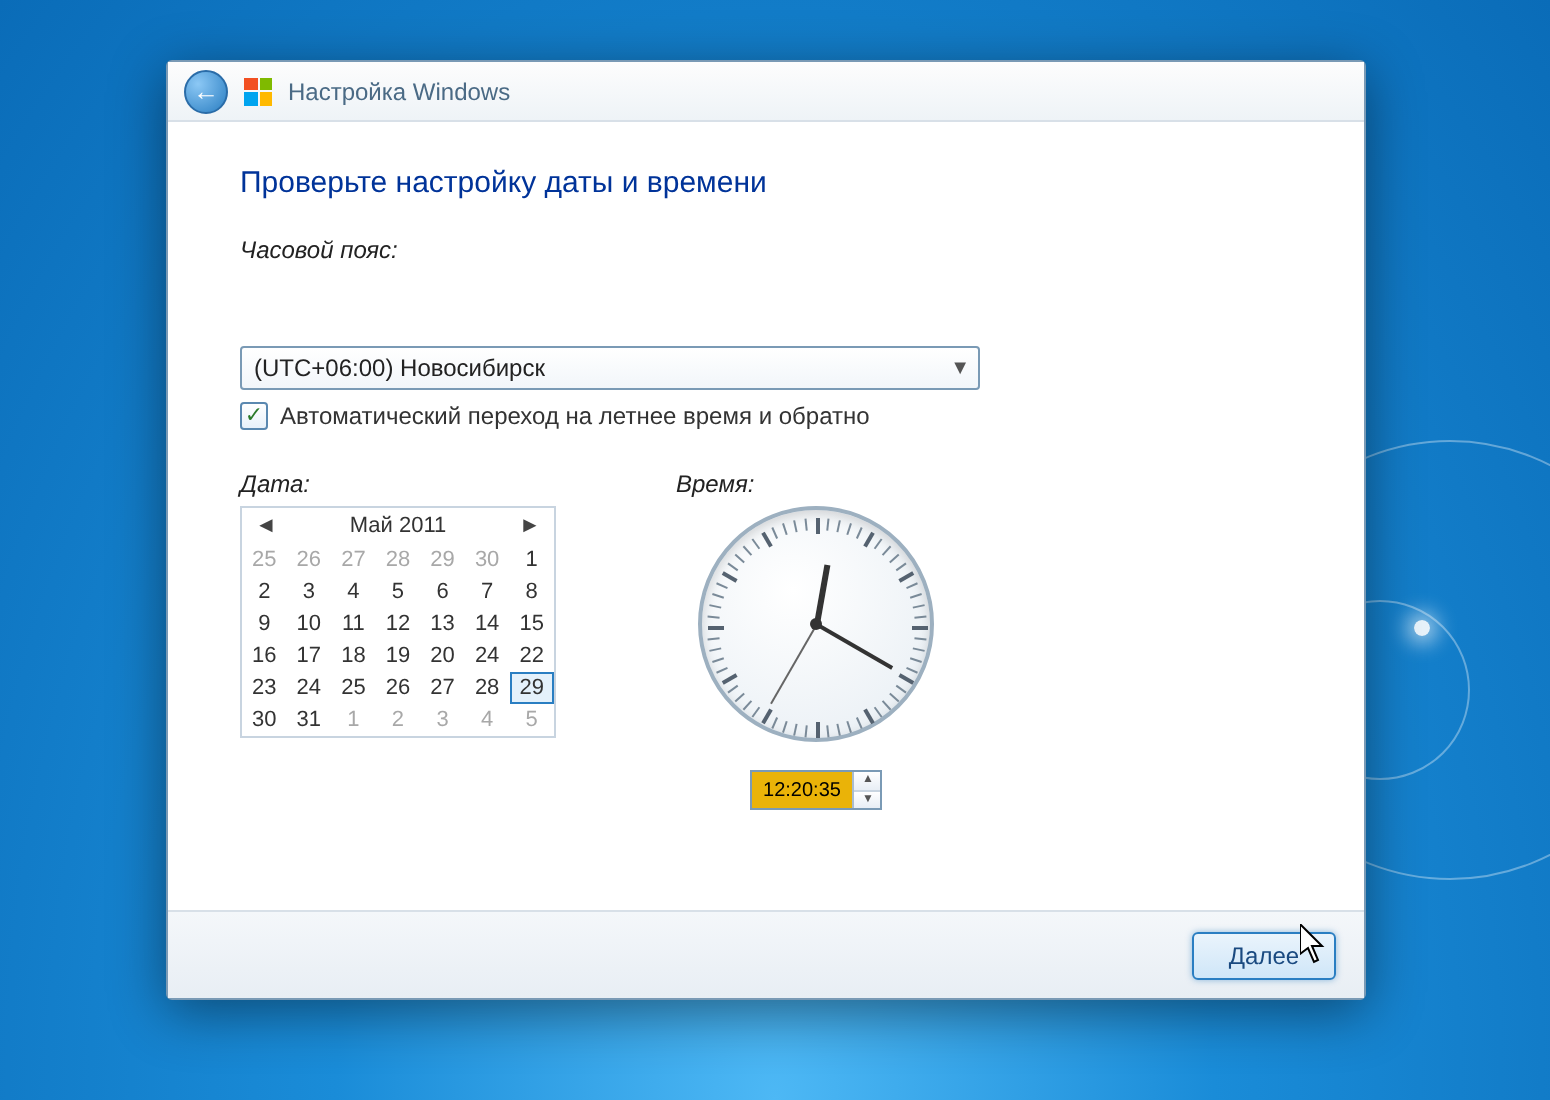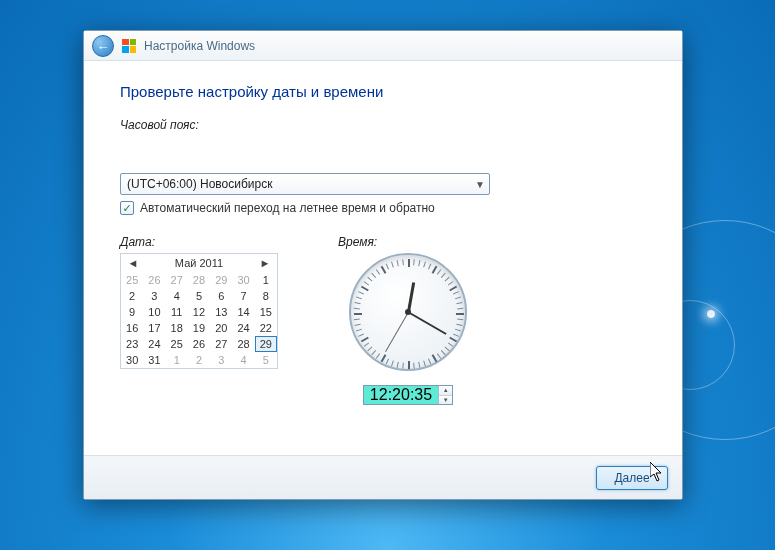--- a/index.html
+++ b/index.html
@@ -102,21 +102,21 @@
   .hand { position: absolute; left: 50%; top: 50%; transform-origin: 50% 100%; background: #333; }
   .hand.h { width: 3px; height: 30px; margin-left: -1.5px; margin-top: -30px; }
   .hand.m { width: 2px; height: 44px; margin-left: -1px; margin-top: -44px; }
   .hand.s { width: 1px; height: 46px; margin-left: -0.5px; margin-top: -46px; background: #666; }
   .pin { position:absolute; left:50%; top:50%; width:6px; height:6px; margin:-3px 0 0 -3px; background:#333; border-radius:50%; }
   .time-spin {
     margin-top: 14px;
     display: flex; align-items: stretch;
     border: 1px solid #7a9ab5; height: 20px;
   }
-  .time-val { padding: 2px 6px; font-size: 16px; background:#5eead4; display:flex; align-items:center; }
+  .time-val { padding: 2px 6px; font-size: 10px; background:#eab308; display:flex; align-items:center; }
   .time-btns { display:flex; flex-direction:column; width:14px; border-left:1px solid #a8bcd0; }
   .time-btns div { flex:1; display:flex; align-items:center; justify-content:center; font-size:6px; background:linear-gradient(#fff,#e8eef5); color:#555; }
   .time-btns div:first-child { border-bottom:1px solid #c8d4e0; }
   .footer {
     height: 44px; border-top: 1px solid #d8e0e8;
     background: linear-gradient(#f4f7fa,#e8eef4);
     display: flex; align-items: center; justify-content: flex-end;
     padding: 0 14px;
   }
   .next-btn {

